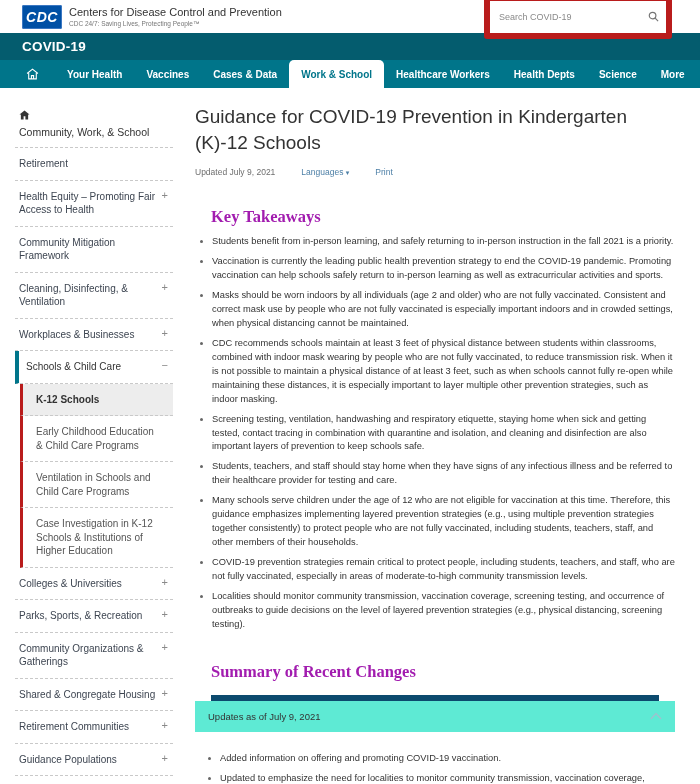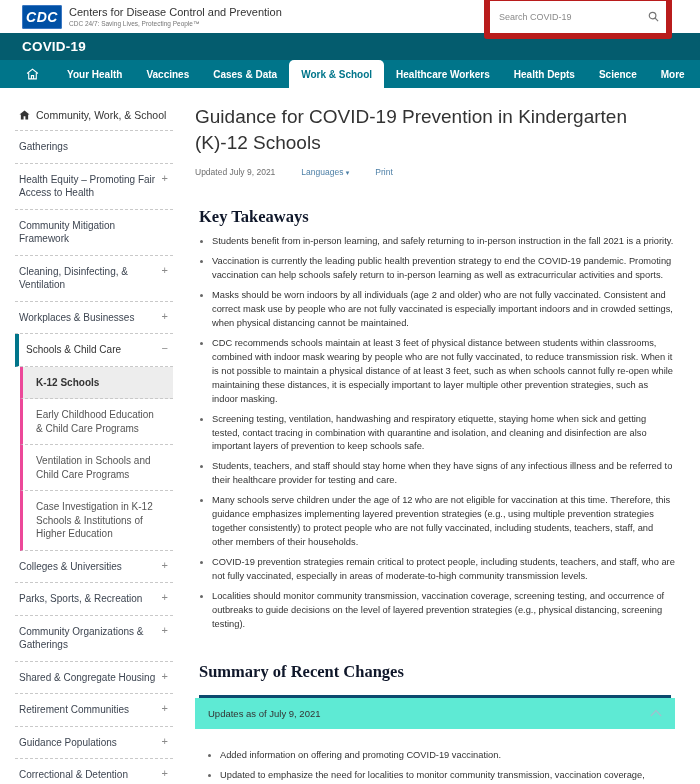--- a/index.html
+++ b/index.html
@@ -30,38 +30,38 @@
   .site-nav { background:#00758a; height:28px; display:flex; align-items:stretch; padding-left:10px; }
   .nav-home { display:flex; align-items:center; padding:0 16px; cursor:pointer; }
   .nav-item { display:flex; align-items:center; padding:0 12px; color:#fff;
     font-size:10px; font-weight:bold; cursor:pointer; white-space:nowrap; }
   .nav-item.active { background:#fff; color:#00758a; border-radius:5px 5px 0 0; }
   
   .content { display:flex; padding:12px 25px 0 15px; }
   
   .sidebar { width:158px; flex-shrink:0; font-size:10px; }
   .side-root { display:flex; align-items:flex-start; gap:6px; padding:9px 4px;
-    border-bottom:1px dashed #c9c9c9; font-size:10.5px; color:#333; cursor:pointer; }
+    border-bottom:1px dashed #c9c9c9; font-size:10.5px; color:#333; cursor:pointer;flex-direction:column; }
   .side-list { margin:0; padding:0; list-style:none; }
   .side-item { display:flex; justify-content:space-between; gap:6px;
     padding:9px 5px 9px 4px; border-bottom:1px dashed #c9c9c9;
     color:#3d4551; line-height:1.35; cursor:pointer; }
   .side-item .badge { color:#8a8a8a; flex-shrink:0; font-size:11px; line-height:1; }
   .side-item.open { border-left:4px solid #00758a; padding-left:7px; font-weight:normal; color:#333; }
-  .side-item.sub { border-left:3px solid #ec4899; margin-left:5px; padding-left:13px; color:#555; }
+  .side-item.sub { border-left:3px solid #b91c1c; margin-left:5px; padding-left:13px; color:#555; }
   .side-item.sub.active { background:#ededed; font-weight:bold; color:#333; }
   
   .main { flex:1; padding-left:22px; min-width:0; }
   .page-title { font-size:19px; font-weight:400; line-height:1.35; margin:4px 0 12px; color:#333; }
   .meta-row { display:flex; align-items:center; gap:26px; font-size:8.5px; color:#6e6e6e; }
   .meta-link { color:#4c7fa6; cursor:pointer; }
   .meta-link .caret { font-size:7px; color:#4c7fa6; }
   h2.serif { font-family:"Liberation Serif", serif; font-size:16.5px; font-weight:700;
-    color:#0f172a; margin:30px 4px 6px; }
-  h2.serif.underlined { padding-bottom:13px; border-bottom:3px solid #0c4a6e; margin-bottom:0; }
+    color:#a21caf; margin:30px 16px 6px; }
+  h2.serif.underlined { padding-bottom:13px; border-bottom:6px solid #0c4a6e; margin-bottom:0; }
   ul.bullets { margin:8px 0 0; padding-left:17px; }
   ul.bullets li { font-size:9.3px; line-height:1.5; margin-bottom:6px; color:#333; }
   ul.bullets li::marker { color:#666; font-size:8.5px; }
   
   .accordion-header { background:#5eead4; display:flex; align-items:center;
     justify-content:space-between; padding:10px 13px; cursor:pointer; }
   .accordion-title { font-size:9.5px; color:#333; }
   .accordion-body { padding:12px 0 0 8px; }
 </style>
 </head>
@@ -136,21 +136,21 @@
       <span style="display:flex;margin-top:1px;">
         <svg width="11" height="10" viewBox="0 0 24 22" fill="#333">
           <path d="M12 1 L23 10 H20 V21 H14 V14 H10 V21 H4 V10 H1 Z"></path>
         </svg>
       </span>
       <span>Community, Work, &amp; School</span>
     </div>
     <ul class="side-list">
 
     <li class="side-item">
-          <span>Gatherings</span>
+          <span>Retirement</span>
           <span class="badge"></span>
         </li>
         <li class="side-item">
           <span>Health Equity – Promoting Fair Access to Health</span>
           <span class="badge">+</span>
         </li>
         <li class="side-item">
           <span>Community Mitigation Framework</span>
           <span class="badge"></span>
         </li>

